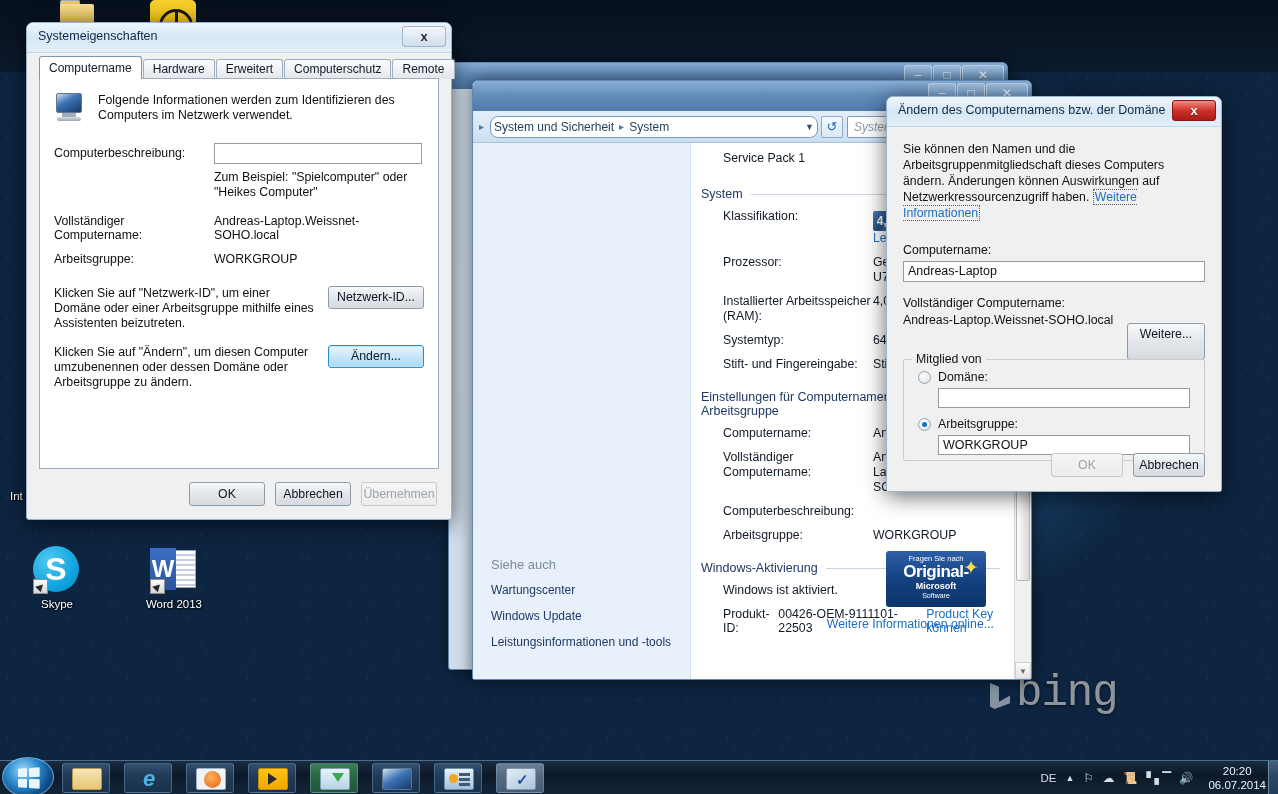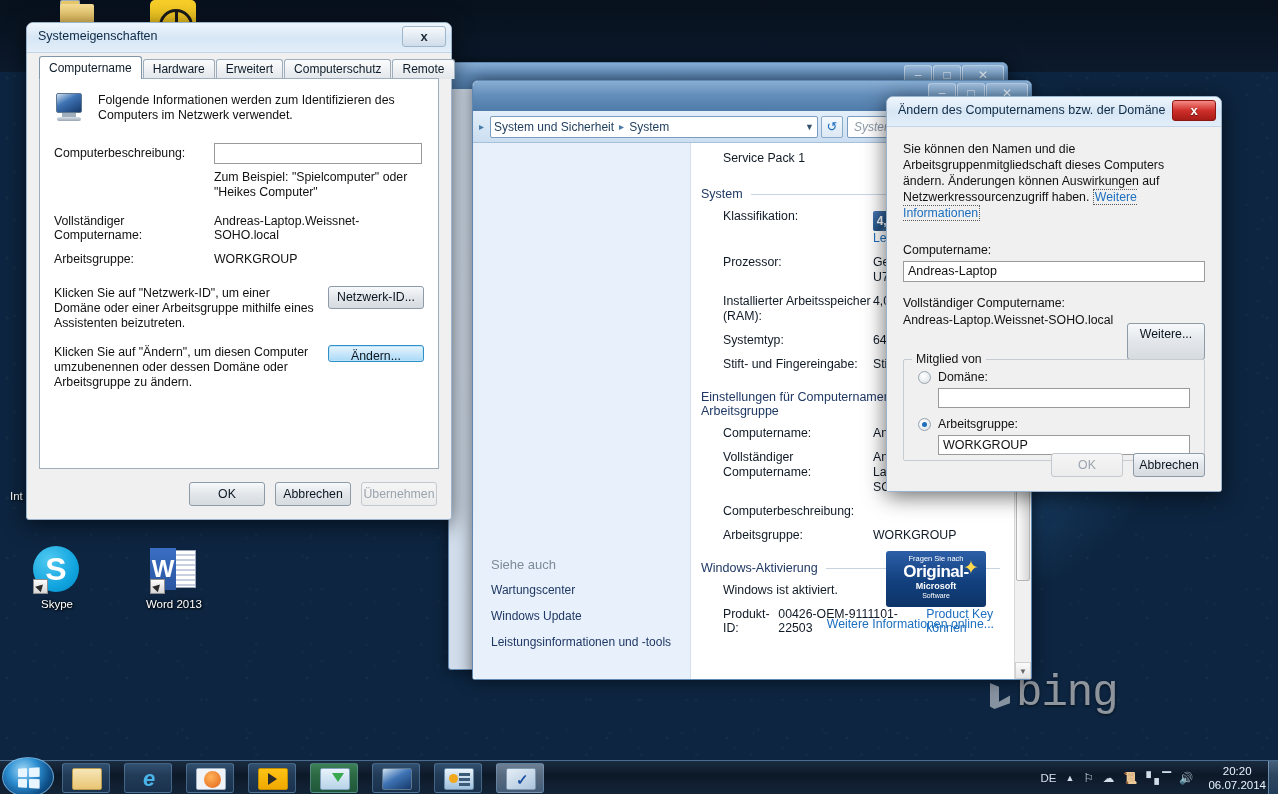--- a/index.html
+++ b/index.html
@@ -159,21 +159,21 @@
   }
   #cpl-inner .win-tb { height: 30px; }
   .addrbar {
     height: 32px; position: relative;
     background: linear-gradient(180deg, rgba(226,238,250,.96), rgba(200,220,240,.94));
     border-bottom: 1px solid #a8c0d8;
     display: flex; align-items: center; padding: 0 4px;
   }
   .crumbbox {
     flex: 0 0 328px; height: 22px; margin-left: 4px;
-    background: #fff; border: 1px solid #7a9cc0; border-radius: 2px;
+    background: #fff; border: 1px solid #7a9cc0; border-radius: 8px;
     display: flex; align-items: center; padding: 0 3px;
     font-size: 12px; color: #1c3c5c;
   }
   .crumbbox .sep { color: #4a7aa8; margin: 0 5px; font-size: 10px; }
   .crumbbox .cr { white-space: nowrap; }
   .crumbbox .dd { margin-left: auto; color: #35506a; font-size: 9px; }
   .refresh {
     width: 22px; height: 22px; margin-left: 3px;
     border: 1px solid #8aaac8; border-radius: 2px;
     background: linear-gradient(180deg,#f3f8fd,#dce8f4);
@@ -604,21 +604,21 @@
         <div style="flex:1;font-size:12.3px;color:#111;">WORKGROUP</div>
       </div>
 
       <div style="display:flex;align-items:flex-start;padding:20px 14px 0 14px;">
         <div style="flex:1;font-size:12.3px;color:#111;line-height:15px;">Klicken Sie auf "Netzwerk-ID", um einer Domäne oder einer Arbeitsgruppe mithilfe eines Assistenten beizutreten.</div>
         <div class="btn" style="flex:0 0 96px;height:23px;line-height:21px;margin-left:10px;">Netzwerk-ID...</div>
       </div>
 
       <div style="display:flex;align-items:flex-start;padding:14px 14px 0 14px;">
         <div style="flex:1;font-size:12.3px;color:#111;line-height:15px;">Klicken Sie auf "Ändern", um diesen Computer umzubenennen oder dessen Domäne oder Arbeitsgruppe zu ändern.</div>
-        <div class="btn focus" style="flex:0 0 96px;height:17px;line-height:21px;margin-left:10px;">Ändern...</div>
+        <div class="btn focus" style="flex:0 0 96px;height:23px;line-height:21px;margin-left:10px;">Ändern...</div>
       </div>
     </div>
 
     <div style="position:absolute;right:14px;bottom:13px;display:flex;gap:10px;">
       <div class="btn" style="width:76px;height:24px;line-height:22px;">OK</div>
       <div class="btn" style="width:76px;height:24px;line-height:22px;">Abbrechen</div>
       <div class="btn disabled" style="width:76px;height:24px;line-height:22px;">Übernehmen</div>
     </div>
   </div>
 </div>

